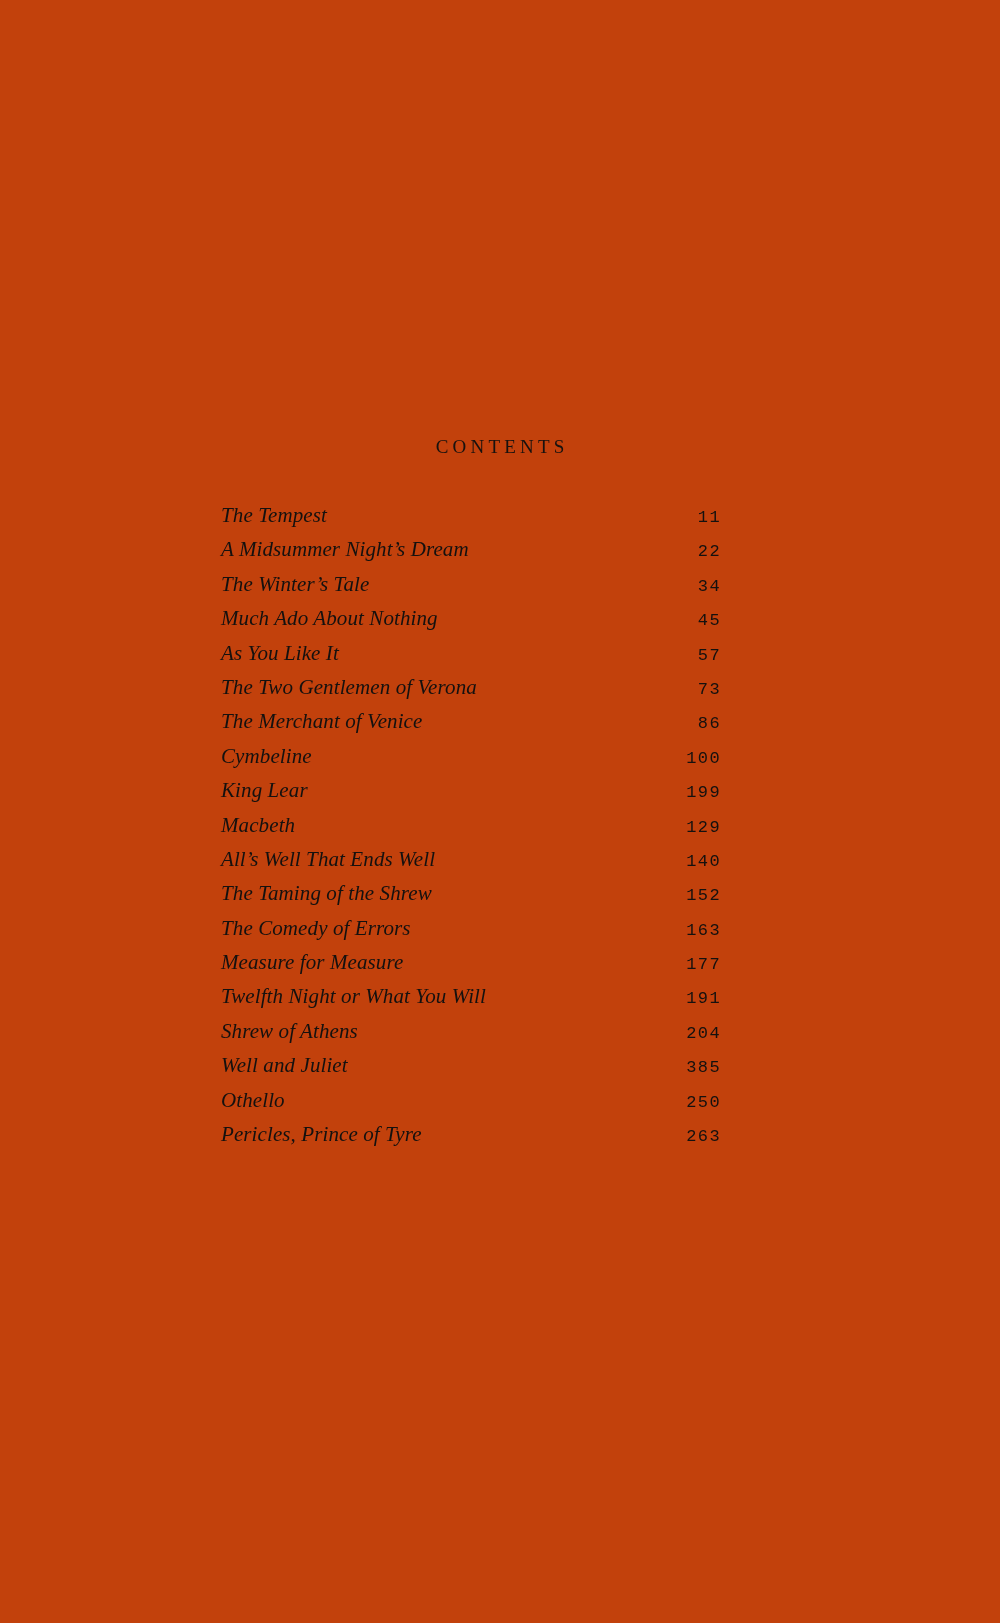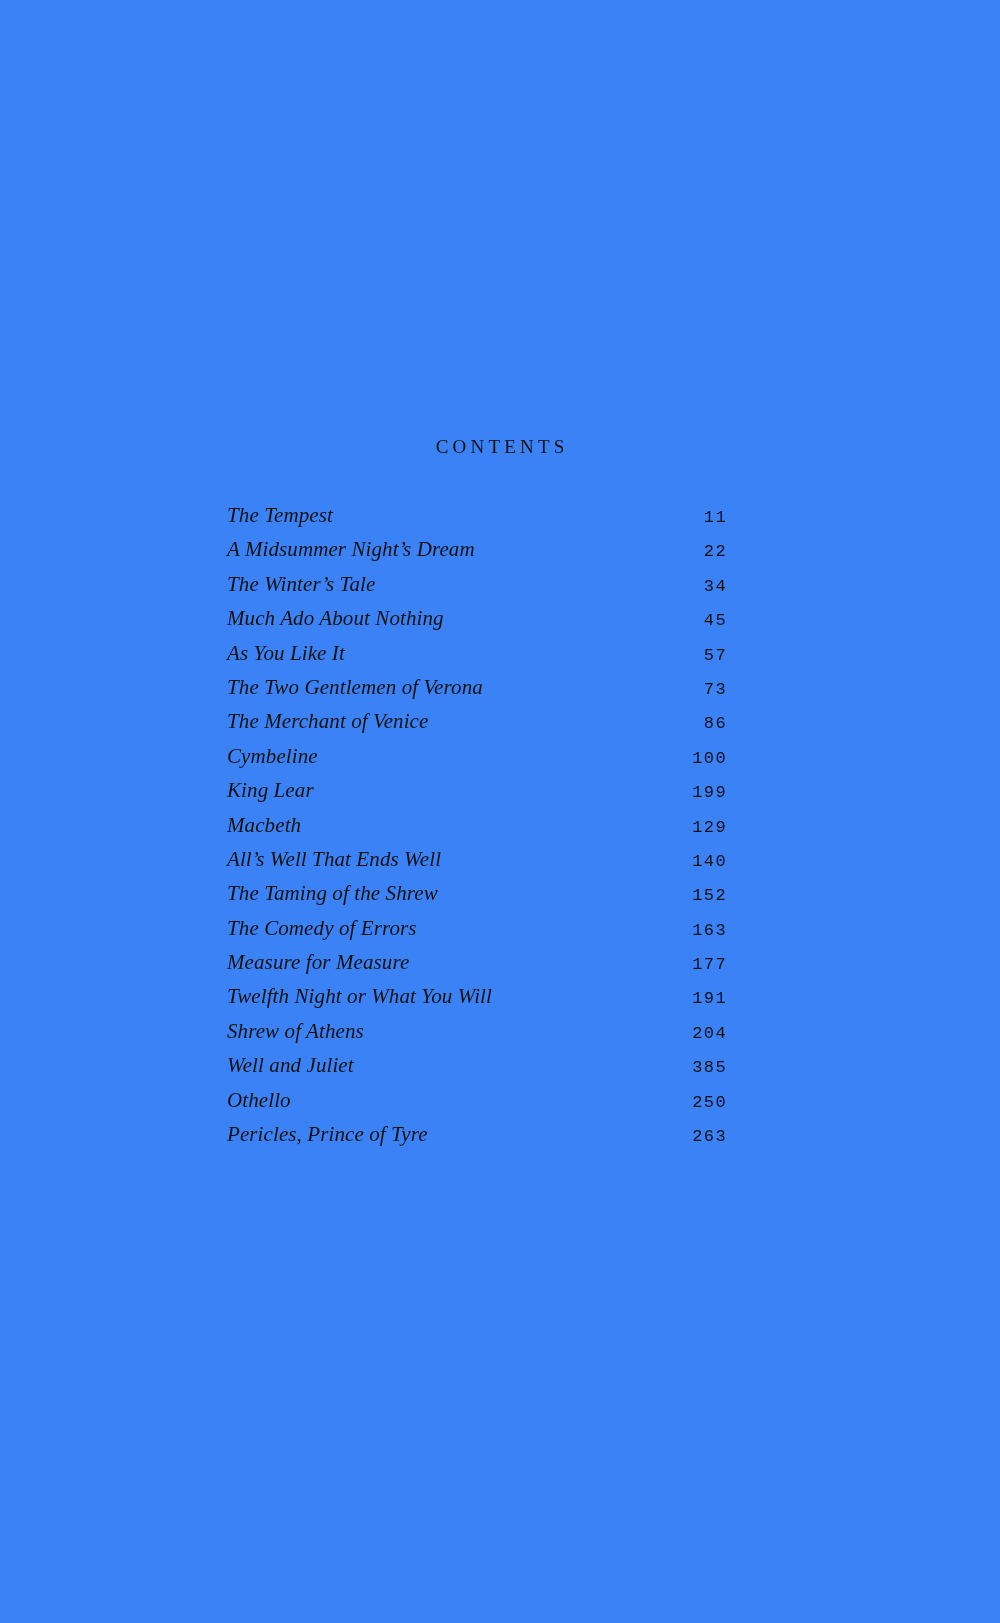--- a/index.html
+++ b/index.html
@@ -12,39 +12,39 @@
     height: 1623px;
     font-family: "Liberation Serif", serif;
     color: #14110f;
     position: relative;
     overflow: hidden;
   }
   .page {
     width: 1000px;
     height: 1623px;
     position: relative;
-    background: #3b82f6;
+    background: #c2410c;
   }
   .contents-heading {
     position: absolute;
     top: 436px;
     left: 0;
     width: 1000px;
     text-align: center;
     font-family: "Liberation Serif", serif;
     font-size: 19px;
     letter-spacing: 4.2px;
     text-indent: 4.2px;
     color: #17120f;
     font-weight: 400;
   }
   .toc {
     position: absolute;
     top: 505px;
-    left: 227px;
+    left: 221px;
     width: 500px;
   }
   .toc-row {
     display: flex;
     align-items: baseline;
     justify-content: space-between;
     height: 34.4px;
   }
   .toc-title {
     font-family: "Liberation Serif", serif;

